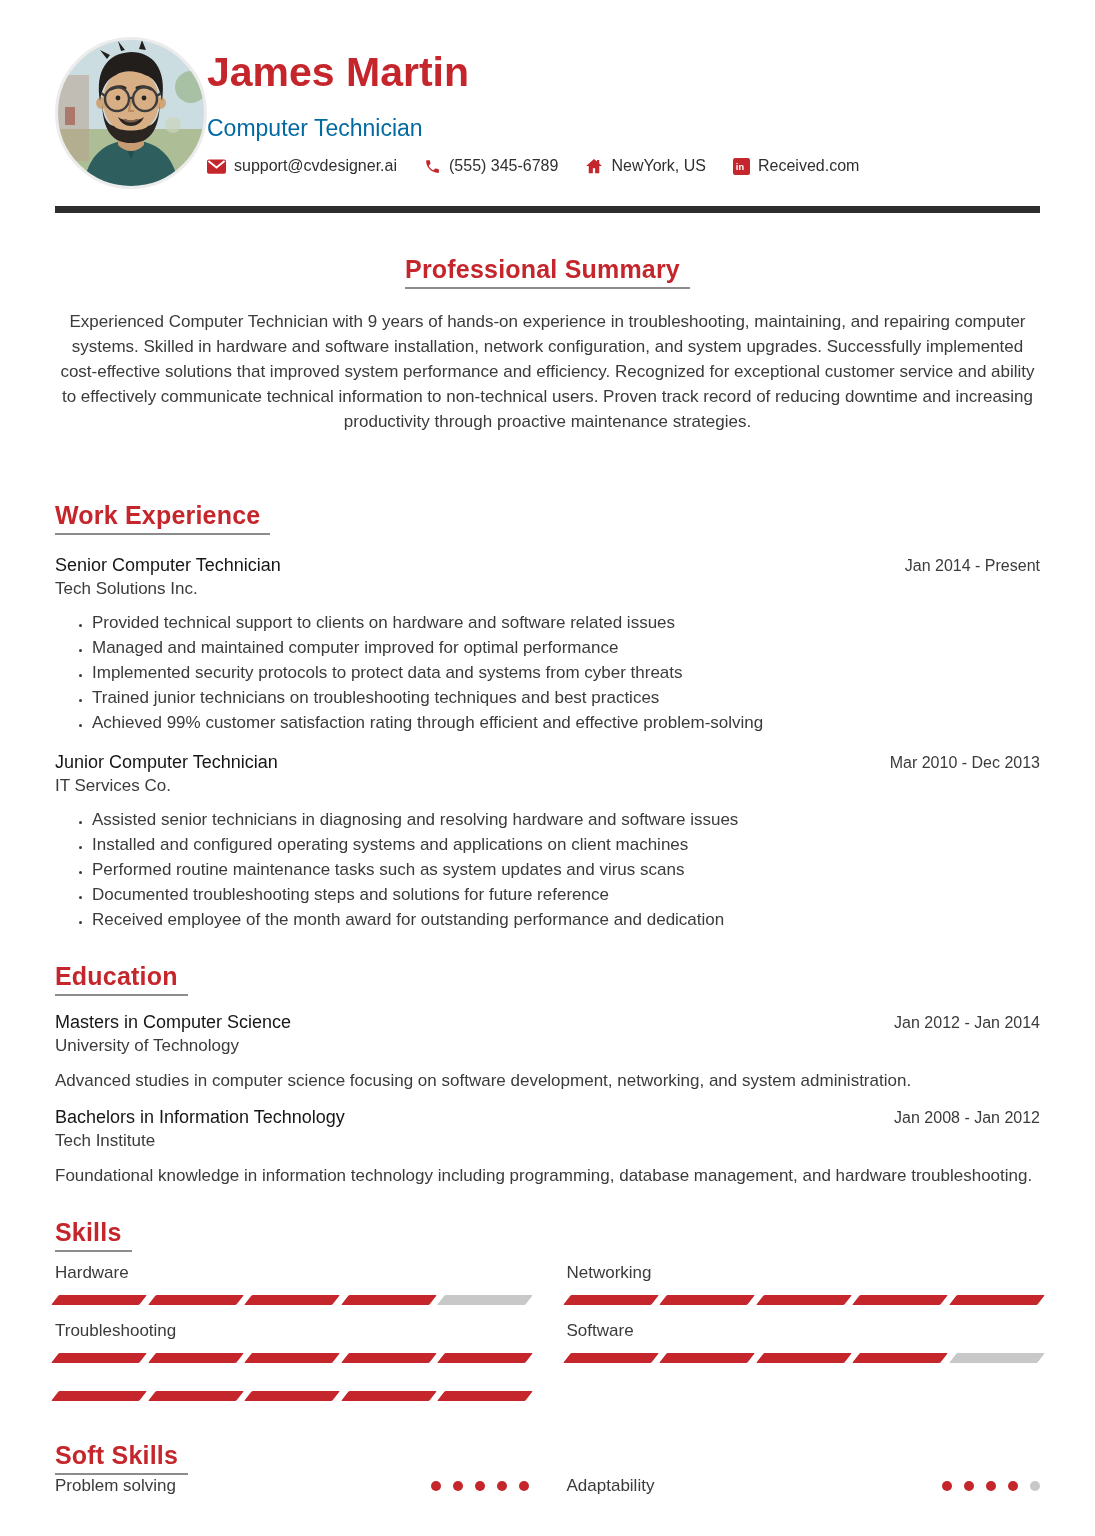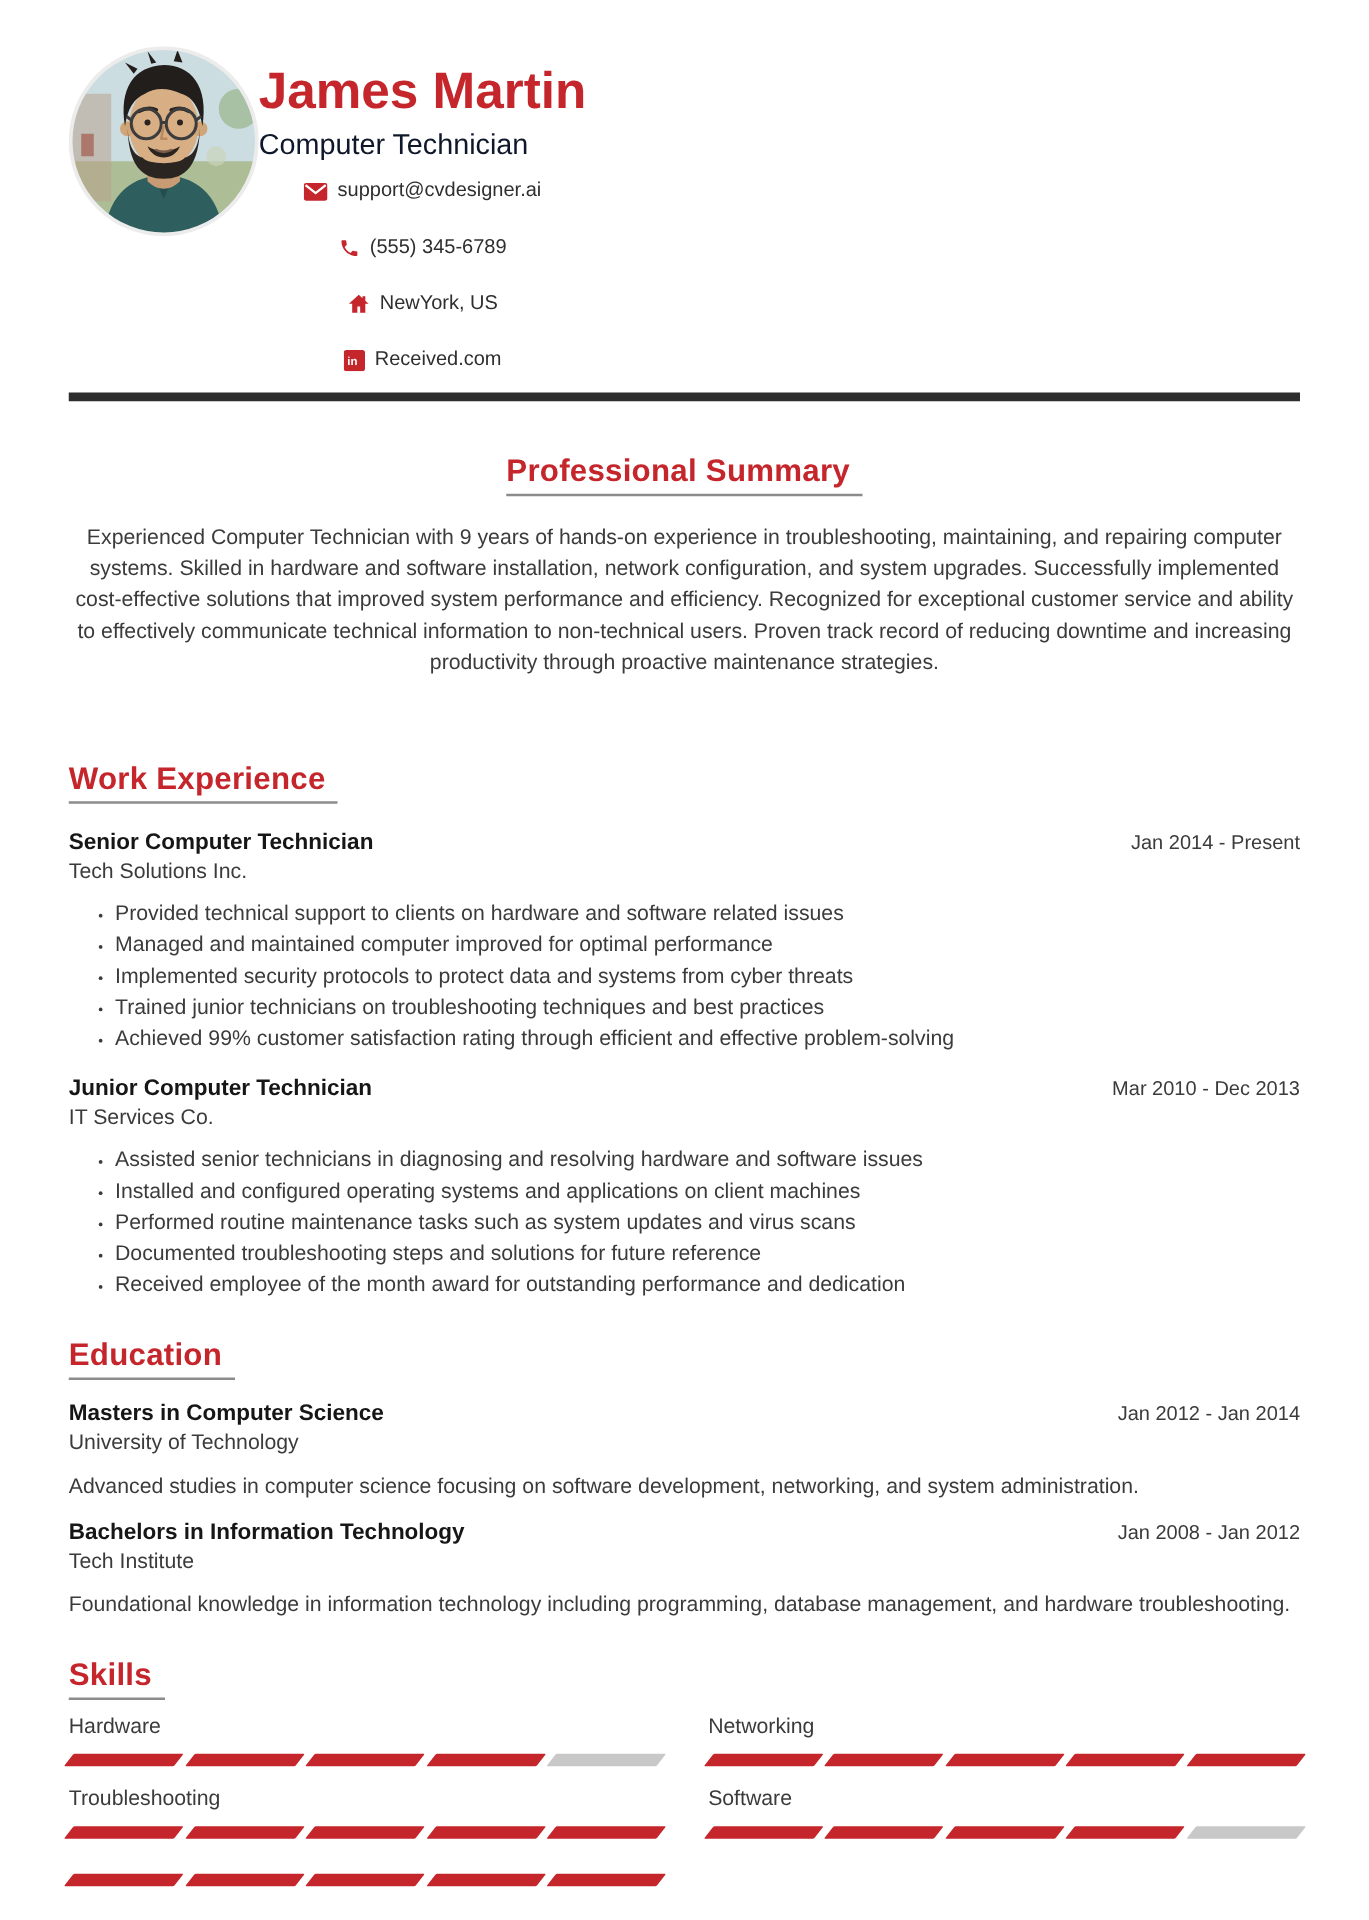--- a/index.html
+++ b/index.html
@@ -15,22 +15,22 @@
   .page{
     width:1095px;height:1536px;overflow:hidden;background:#fff;
     font-family:"Liberation Sans",sans-serif;color:var(--text);
     padding:0 55px;position:relative;
   }
   
   .header{display:flex;align-items:flex-start;padding-top:37px;}
   .avatar{width:152px;height:152px;flex:0 0 auto;}
   .header-text{padding-top:12px;}
   .name{margin:0;font-size:41px;line-height:46px;font-weight:700;color:var(--red);}
-  .subtitle{font-size:23px;line-height:26px;color:#0f172a;margin-top:7px;}
-  .contacts{display:flex;gap:27px;align-items:center;margin-top:16px;font-size:16px;color:#2f2f2f;flex-direction:column;}
+  .subtitle{font-size:23px;line-height:26px;color:#0369a1;margin-top:20px;}
+  .contacts{display:flex;gap:27px;align-items:center;margin-top:16px;font-size:16px;color:#2f2f2f;}
   .contact{display:flex;align-items:center;gap:8px;}
   .c-icon{display:inline-flex;align-items:center;}
   .divider{height:7px;background:var(--divider);margin-top:17px;}
   
   .sec-h{
     display:inline-block;margin:0;font-size:25px;line-height:25px;font-weight:700;
     color:var(--red);border-bottom:2px solid var(--underline);
     padding:0 10px 5px 0;letter-spacing:.2px;
   }
   .sec-summary{margin-top:44px;text-align:center;}
@@ -38,21 +38,21 @@
   .sec-edu{margin-top:32px;}
   .sec-skills{margin-top:32px;}
   .sec-soft{margin-top:42px;}
   .summary-text{margin:20px 0 0;font-size:17px;line-height:25px;color:var(--text);}
   
   .job{margin-top:18px;}
   .job + .job{margin-top:15px;}
   .edu-item{margin-top:14px;}
   .edu-item + .edu-item{margin-top:12px;}
   .entry-head{display:flex;justify-content:space-between;align-items:baseline;}
-  .entry-title{font-size:18px;line-height:24px;font-weight:700;color:var(--dark);}
+  .entry-title{font-size:18px;line-height:24px;font-weight:400;color:var(--dark);}
   .entry-date{font-size:16px;color:var(--text);white-space:nowrap;}
   .entry-sub{font-size:17px;line-height:24px;color:var(--text);}
   ul.bullets{margin:9px 0 0;padding-left:37px;}
   ul.bullets li{font-size:17px;line-height:25px;color:var(--text);}
   ul.bullets li::marker{font-size:11px;}
   .edu-desc{margin:10px 0 0;font-size:17px;line-height:25px;color:var(--text);}
   
   .skills-grid{display:grid;grid-template-columns:1fr 1fr;column-gap:38px;row-gap:16px;margin-top:11px;}
   .skill .s-name{font-size:17px;line-height:20px;color:var(--text);}
   .s-bar{display:flex;gap:9px;margin-top:12px;}

